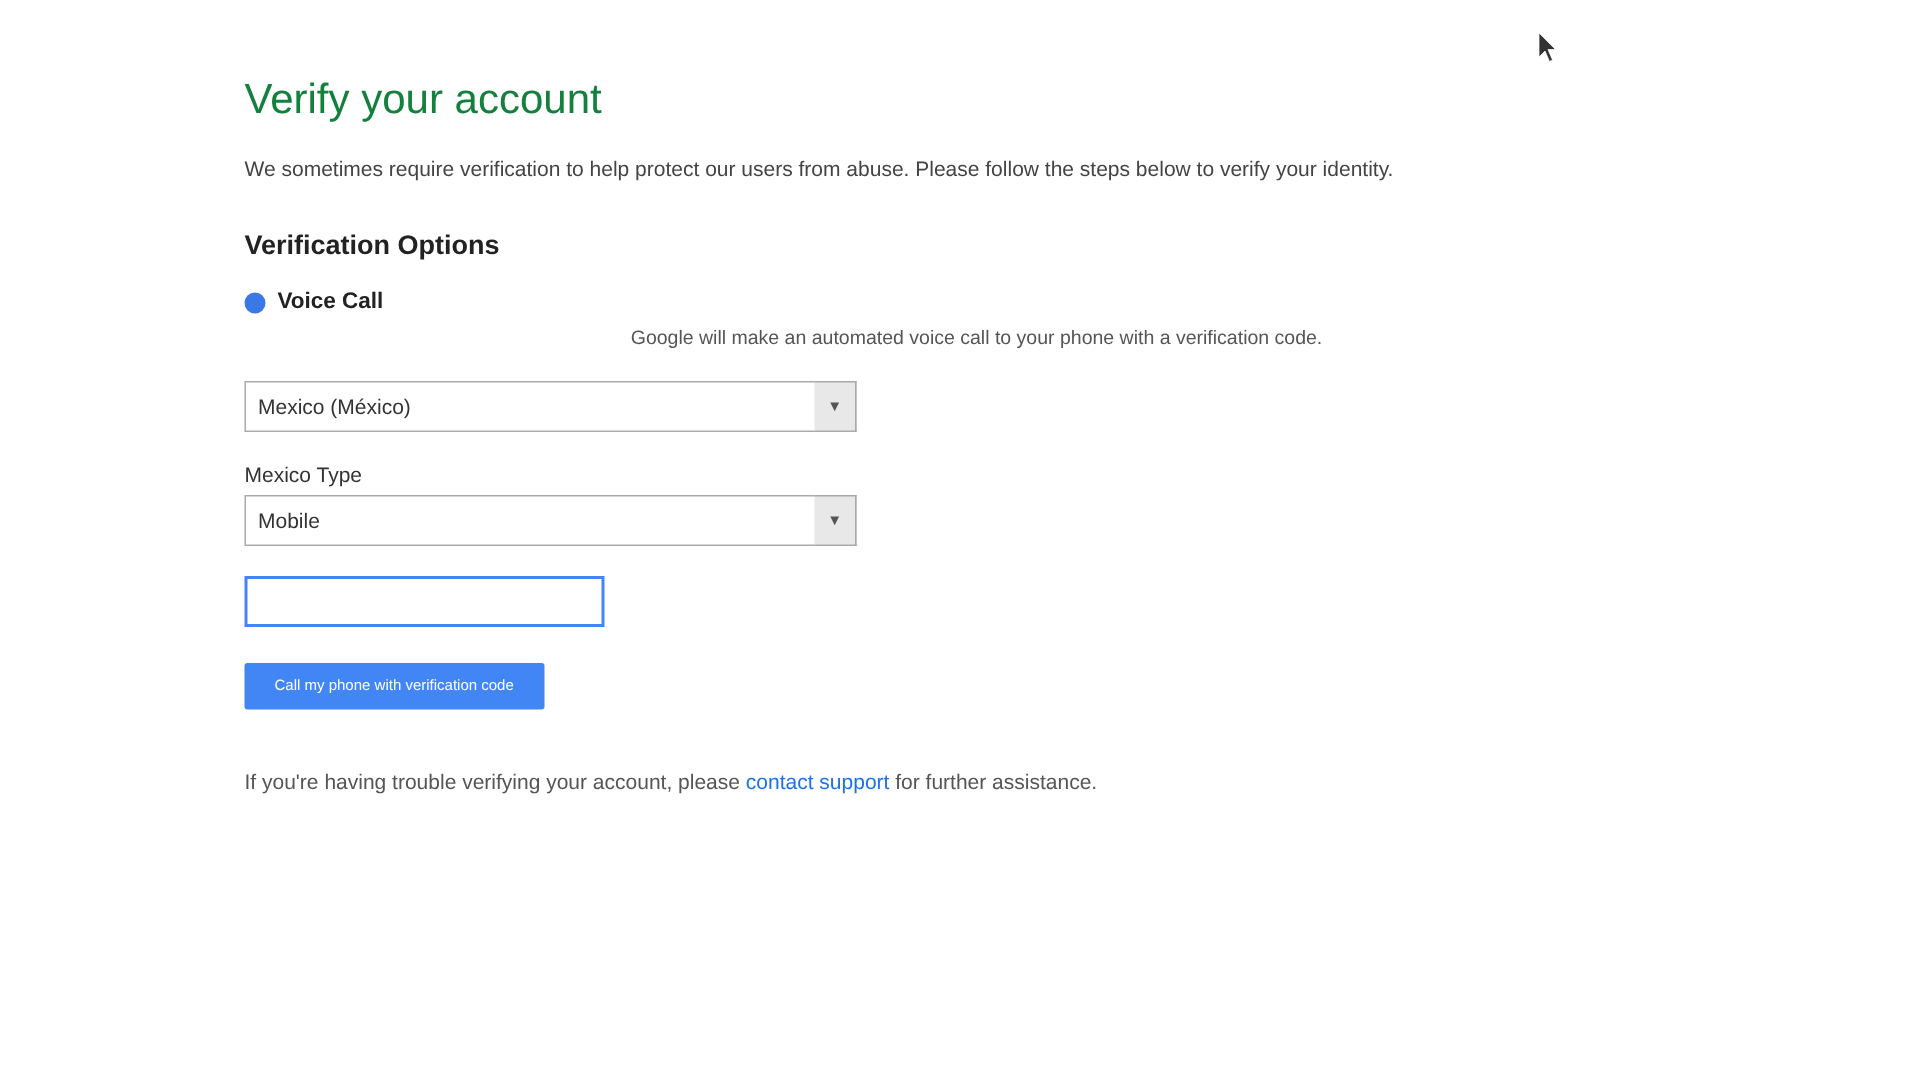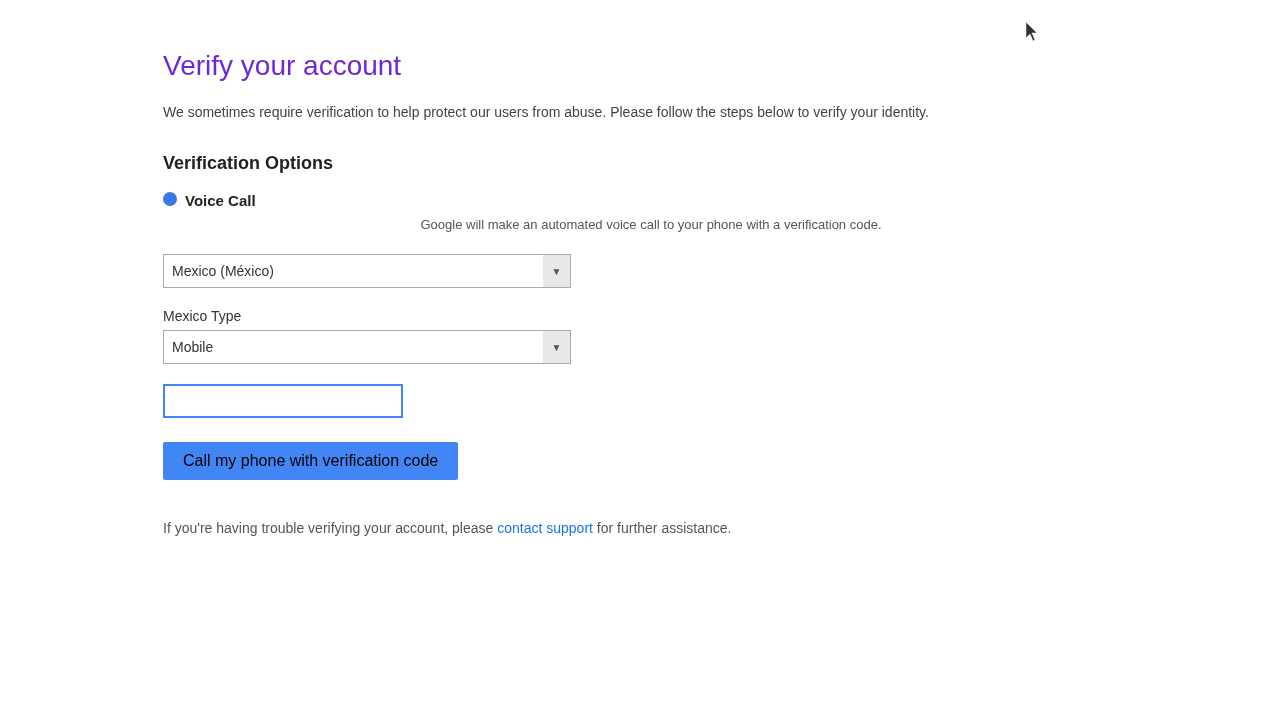--- a/index.html
+++ b/index.html
@@ -23,42 +23,42 @@
       background-color: #ffffff;
       width: 1280px;
       min-height: 720px;
       padding: 50px 163px 50px 163px;
       position: relative;
     }
 
     .page-title {
       font-size: 28px;
       font-weight: normal;
-      color: #6d28d9;
+      color: #15803d;
       margin-bottom: 20px;
     }
 
     .description-text {
       font-size: 14px;
       color: #444444;
       line-height: 1.5;
       max-width: 920px;
       margin-bottom: 30px;
     }
 
     .section-title {
       font-size: 18px;
       font-weight: bold;
       color: #222222;
       margin-bottom: 18px;
     }
 
     .radio-row {
       display: flex;
-      align-items: flex-start;
+      align-items: flex-end;
       margin-bottom: 8px;
     }
 
     .radio-dot {
       width: 14px;
       height: 14px;
       background-color: #3b78e7;
       border-radius: 50%;
       margin-right: 8px;
       flex-shrink: 0;
@@ -133,24 +133,24 @@
       font-size: 14px;
       color: #333333;
       padding: 0 8px;
       outline: none;
       display: block;
       margin-bottom: 24px;
     }
 
     .submit-button {
       background-color: #4285f4;
-      color: #000000;
+      color: #ffffff;
       border: none;
       padding: 10px 20px;
-      font-size: 16px;
+      font-size: 10px;
       cursor: pointer;
       border-radius: 2px;
       margin-bottom: 40px;
     }
 
     .footer-text {
       font-size: 14px;
       color: #555555;
     }
 

